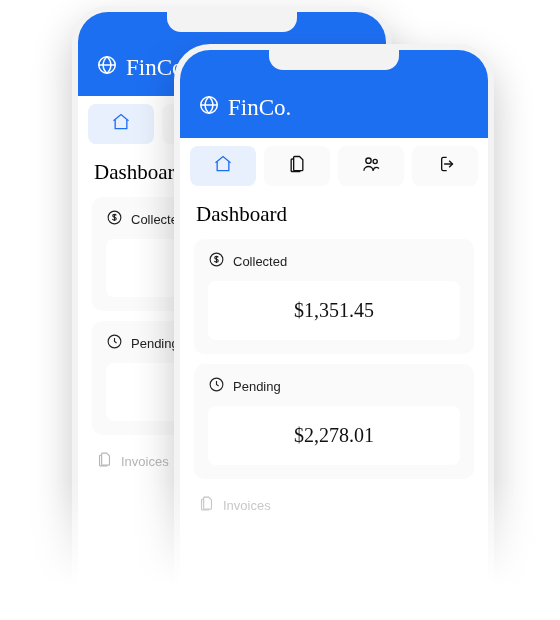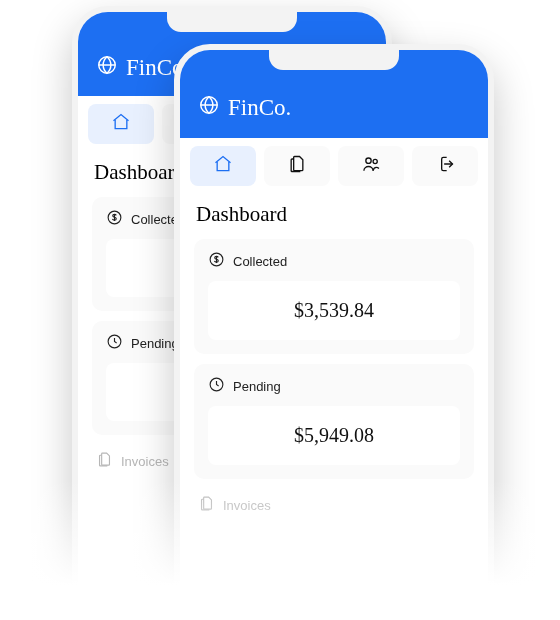--- a/index.html
+++ b/index.html
@@ -227,31 +227,31 @@
         <div class="page-title">Dashboard</div>
         <div class="card">
           <div class="card-head">
             <span><svg viewBox="0 0 24 24">
                   <circle cx="12" cy="12" r="9"></circle>
                   <path d="M12 7v10"></path>
                   <path d="M14.5 9c-.5-1-1.5-1.5-2.5-1.5-1.5 0-2.5.9-2.5 2 0 2.6 5 1.6 5 4.2 0 1.2-1.1 2.1-2.7 2.1-1.2 0-2.3-.6-2.8-1.6"></path>
                 </svg></span>
             <span>Collected</span>
           </div>
-          <div class="card-value">$3,539.84</div>
+          <div class="card-value">$1,351.45</div>
         </div>
         <div class="card">
           <div class="card-head">
             <span><svg viewBox="0 0 24 24">
                   <circle cx="12" cy="12" r="9"></circle>
                   <path d="M12 7v5l3 2"></path>
                 </svg></span>
             <span>Pending</span>
           </div>
-          <div class="card-value">$5,949.08</div>
+          <div class="card-value">$2,278.01</div>
         </div>
         <div class="invoices-row">
           <span><svg viewBox="0 0 24 24">
                 <path d="M9 3h6l4 4v12a1 1 0 0 1-1 1H9a1 1 0 0 1-1-1V4a1 1 0 0 1 1-1z"></path>
                 <path d="M8 6H6a1 1 0 0 0-1 1v13a1 1 0 0 0 1 1h10"></path>
               </svg></span>
           <span>Invoices</span>
         </div>
       </div>
     </div>

